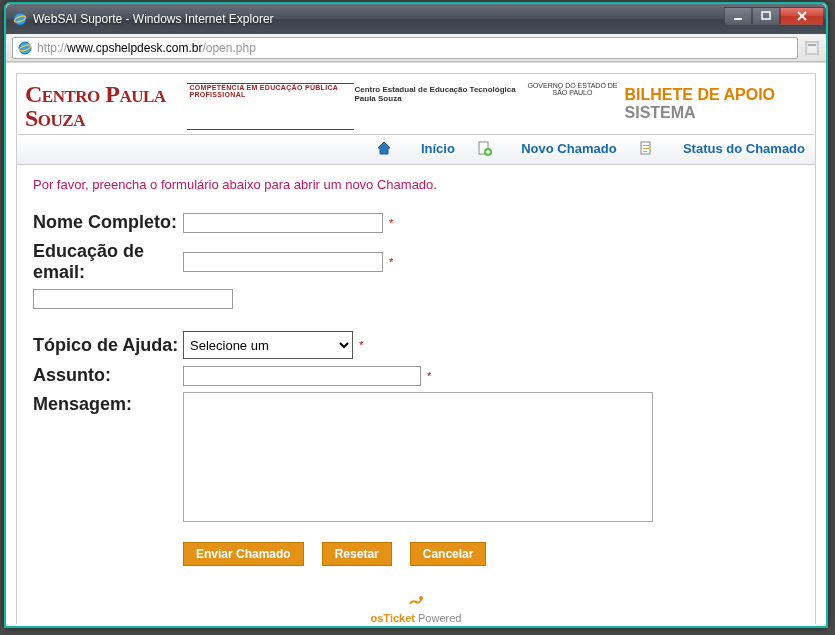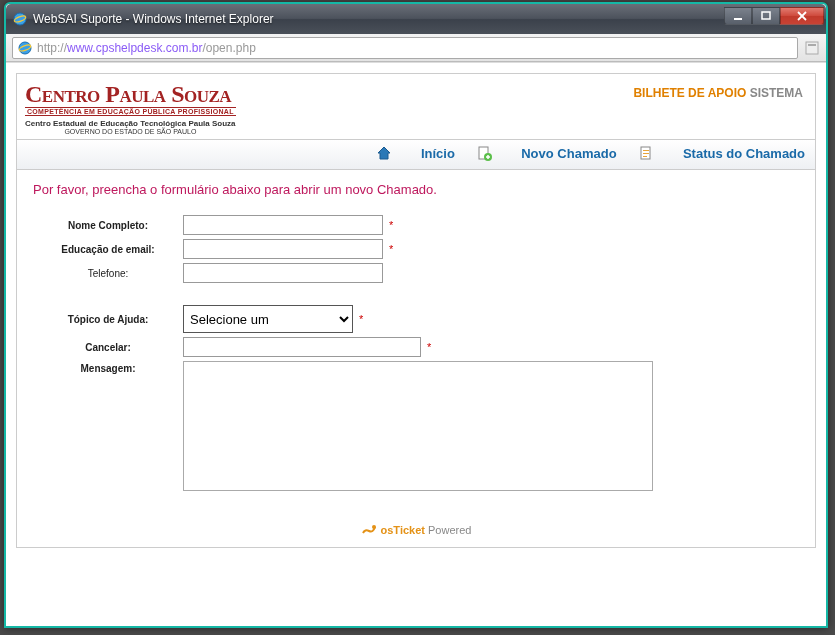--- a/index.html
+++ b/index.html
@@ -53,47 +53,47 @@
     height: 22px;
     background: #fff;
     border: 1px solid #a9a9a9;
     border-radius: 2px;
     display: flex; align-items: center;
     padding: 0 4px;
     font-size: 12px;
     color: #999;
   }
   .addrbox .ie-icon { width:16px; height:16px; margin-right:4px; }
-  .addrbox .url-host { color: #8b5cf6; }
+  .addrbox .url-host { color: #000000; }
   .page-icon { width:16px; height:16px; margin-left:6px; }
 
   .content-outer {
     padding: 10px;
     height: calc(100% - 60px);
     overflow: auto;
     border-top: 1px solid #ddd;
   }
   .content {
     border: 1px solid #ccc;
   }
   .header-row {
     display: flex;
     justify-content: space-between;
     align-items: flex-start;
     padding: 8px 12px 4px 8px;
     border-bottom: 1px solid #ccc;
   }
-  .logo-block { display:flex; flex-direction:column; }
+  .logo-block { display:flex; flex-direction:row; }
   .logo-title { font-family: Georgia, 'Times New Roman', serif; font-variant: small-caps; font-weight: bold; color: #a32323; font-size: 24px; letter-spacing: -0.5px; line-height: 1; }
   .logo-title2 { font-family: Georgia, 'Times New Roman', serif; font-variant: small-caps; font-weight: bold; color: #a32323; font-size: 24px; letter-spacing: -0.5px; line-height: 1; }
   .logo-line1 { font-size: 0; }
   .logo-sub1 { font-size: 7px; color: #a32323; font-weight: bold; letter-spacing: 0.3px; border-top: 1px solid #a32323; border-bottom:1px solid #a32323; padding: 0 2px; display:inline-block; margin-top:1px;}
   .logo-sub2 { font-size: 8px; color: #333; margin-top: 3px; font-weight: bold;}
   .logo-sub3 { font-size: 7px; color: #333; text-align:center;}
-  .header-right { font-size: 12px; font-weight: bold; padding-top: 4px; }
+  .header-right { font-size: 16px; font-weight: bold; padding-top: 4px; }
   .header-right .orange { color: #e08000; }
   .header-right .gray { color: #888; }
 
   .navbar {
     background: linear-gradient(to bottom, #fff, #eef0f3);
     border-bottom: 1px solid #ccc;
     padding: 5px 10px;
     text-align: right;
   }
   .navbar a {
@@ -107,21 +107,21 @@
     gap: 25px;
   }
   .navbar a svg, .navbar a .nicon { width:16px; height:16px; margin-right: 4px; }
 
   .form-area {
     padding: 12px 16px 16px 16px;
     color: #333;
   }
   .form-area .intro { margin-bottom: 18px; font-size: 13px; color: #be185d; }
   .frow { display: flex; align-items: center; margin-bottom: 4px; }
-  .frow .flabel { width: 150px; font-size: 10px; color: #222; padding: 2px 0; text-align: center; }
+  .frow .flabel { width: 150px; font-size: 18px; color: #222; padding: 2px 0; }
   .frow .flabel.bold { font-weight: bold; }
   .frow input[type=text] {
     height: 20px;
     border: 1px solid #999;
     background: #fff;
     font-size: 12px;
     padding: 0 3px;
   }
   .frow select {
     height: 28px;
@@ -146,21 +146,21 @@
   .btnrow { margin-top: 20px; display:flex; gap: 18px; padding-left: 150px;}
   .obtn {
     background: #e49217;
     border: 1px solid #c57600;
     color: #fff;
     font-weight: bold;
     font-size: 12px;
     padding: 4px 12px;
     cursor: pointer;
   }
-  .footer { text-align: center; padding: 12px 0 10px; color:#888; font-size: 11px; display:flex; align-items:center; justify-content:center; gap:4px;}
+  .footer { text-align: center; padding: 12px 0 10px; color:#888; font-size: 11px; display:flex; align-items:center; justify-content:center; gap:4px;flex-direction:column;}
   .footer .brand { color: #e49217; font-weight: bold; }
 </style>
 </head>
 <body>
 
 <div class="window">
   <div class="titlebar">
     <svg class="favicon" viewBox="0 0 16 16">
         <circle cx="8" cy="8" r="6" fill="#3aa0e8" stroke="#1c6fb0"></circle>
         <ellipse cx="8" cy="8" rx="6" ry="2.2" fill="none" stroke="#f5c838" stroke-width="1.2" transform="rotate(-20 8 8)"></ellipse>
@@ -252,43 +252,47 @@
           <div class="flabel bold">Nome Completo:</div>
           <input type="text" style="width: 200px;" value="">
           <span class="req">*</span>
         </div>
         <div class="frow">
           <div class="flabel bold">Educação de email:</div>
           <input type="text" style="width: 200px;" value="">
           <span class="req">*</span>
         </div>
         <div class="frow">
-          <div class="flabel">Telefone:</div>
           <input type="text" style="width: 200px;" value="">
         </div>
 
         <div class="spacer"></div>
 
         <div class="frow">
           <div class="flabel bold">Tópico de Ajuda:</div>
           <select>
             <option>Selecione um</option>
           </select>
           <span class="req">*</span>
         </div>
         <div class="frow">
-          <div class="flabel bold">Cancelar:</div>
+          <div class="flabel bold">Assunto:</div>
           <input type="text" style="width: 238px;" value="">
           <span class="req">*</span>
         </div>
         <div class="frow msgrow">
           <div class="flabel bold">Mensagem:</div>
           <textarea style=""></textarea>
         </div>
 
+        <div class="btnrow">
+          <button class="obtn">Enviar Chamado</button>
+          <button class="obtn">Resetar</button>
+          <button class="obtn">Cancelar</button>
+        </div>
       </div>
 
       <div class="footer">
         <svg width="16" height="14" viewBox="0 0 16 14">
             <path d="M2 10 Q4 6 8 8 Q12 10 14 4" fill="none" stroke="#e49217" stroke-width="2"></path>
             <circle cx="13" cy="4" r="2" fill="#e49217"></circle>
           </svg>
         <span>
           <span class="brand">osTicket</span><span> Powered</span>
         </span>

